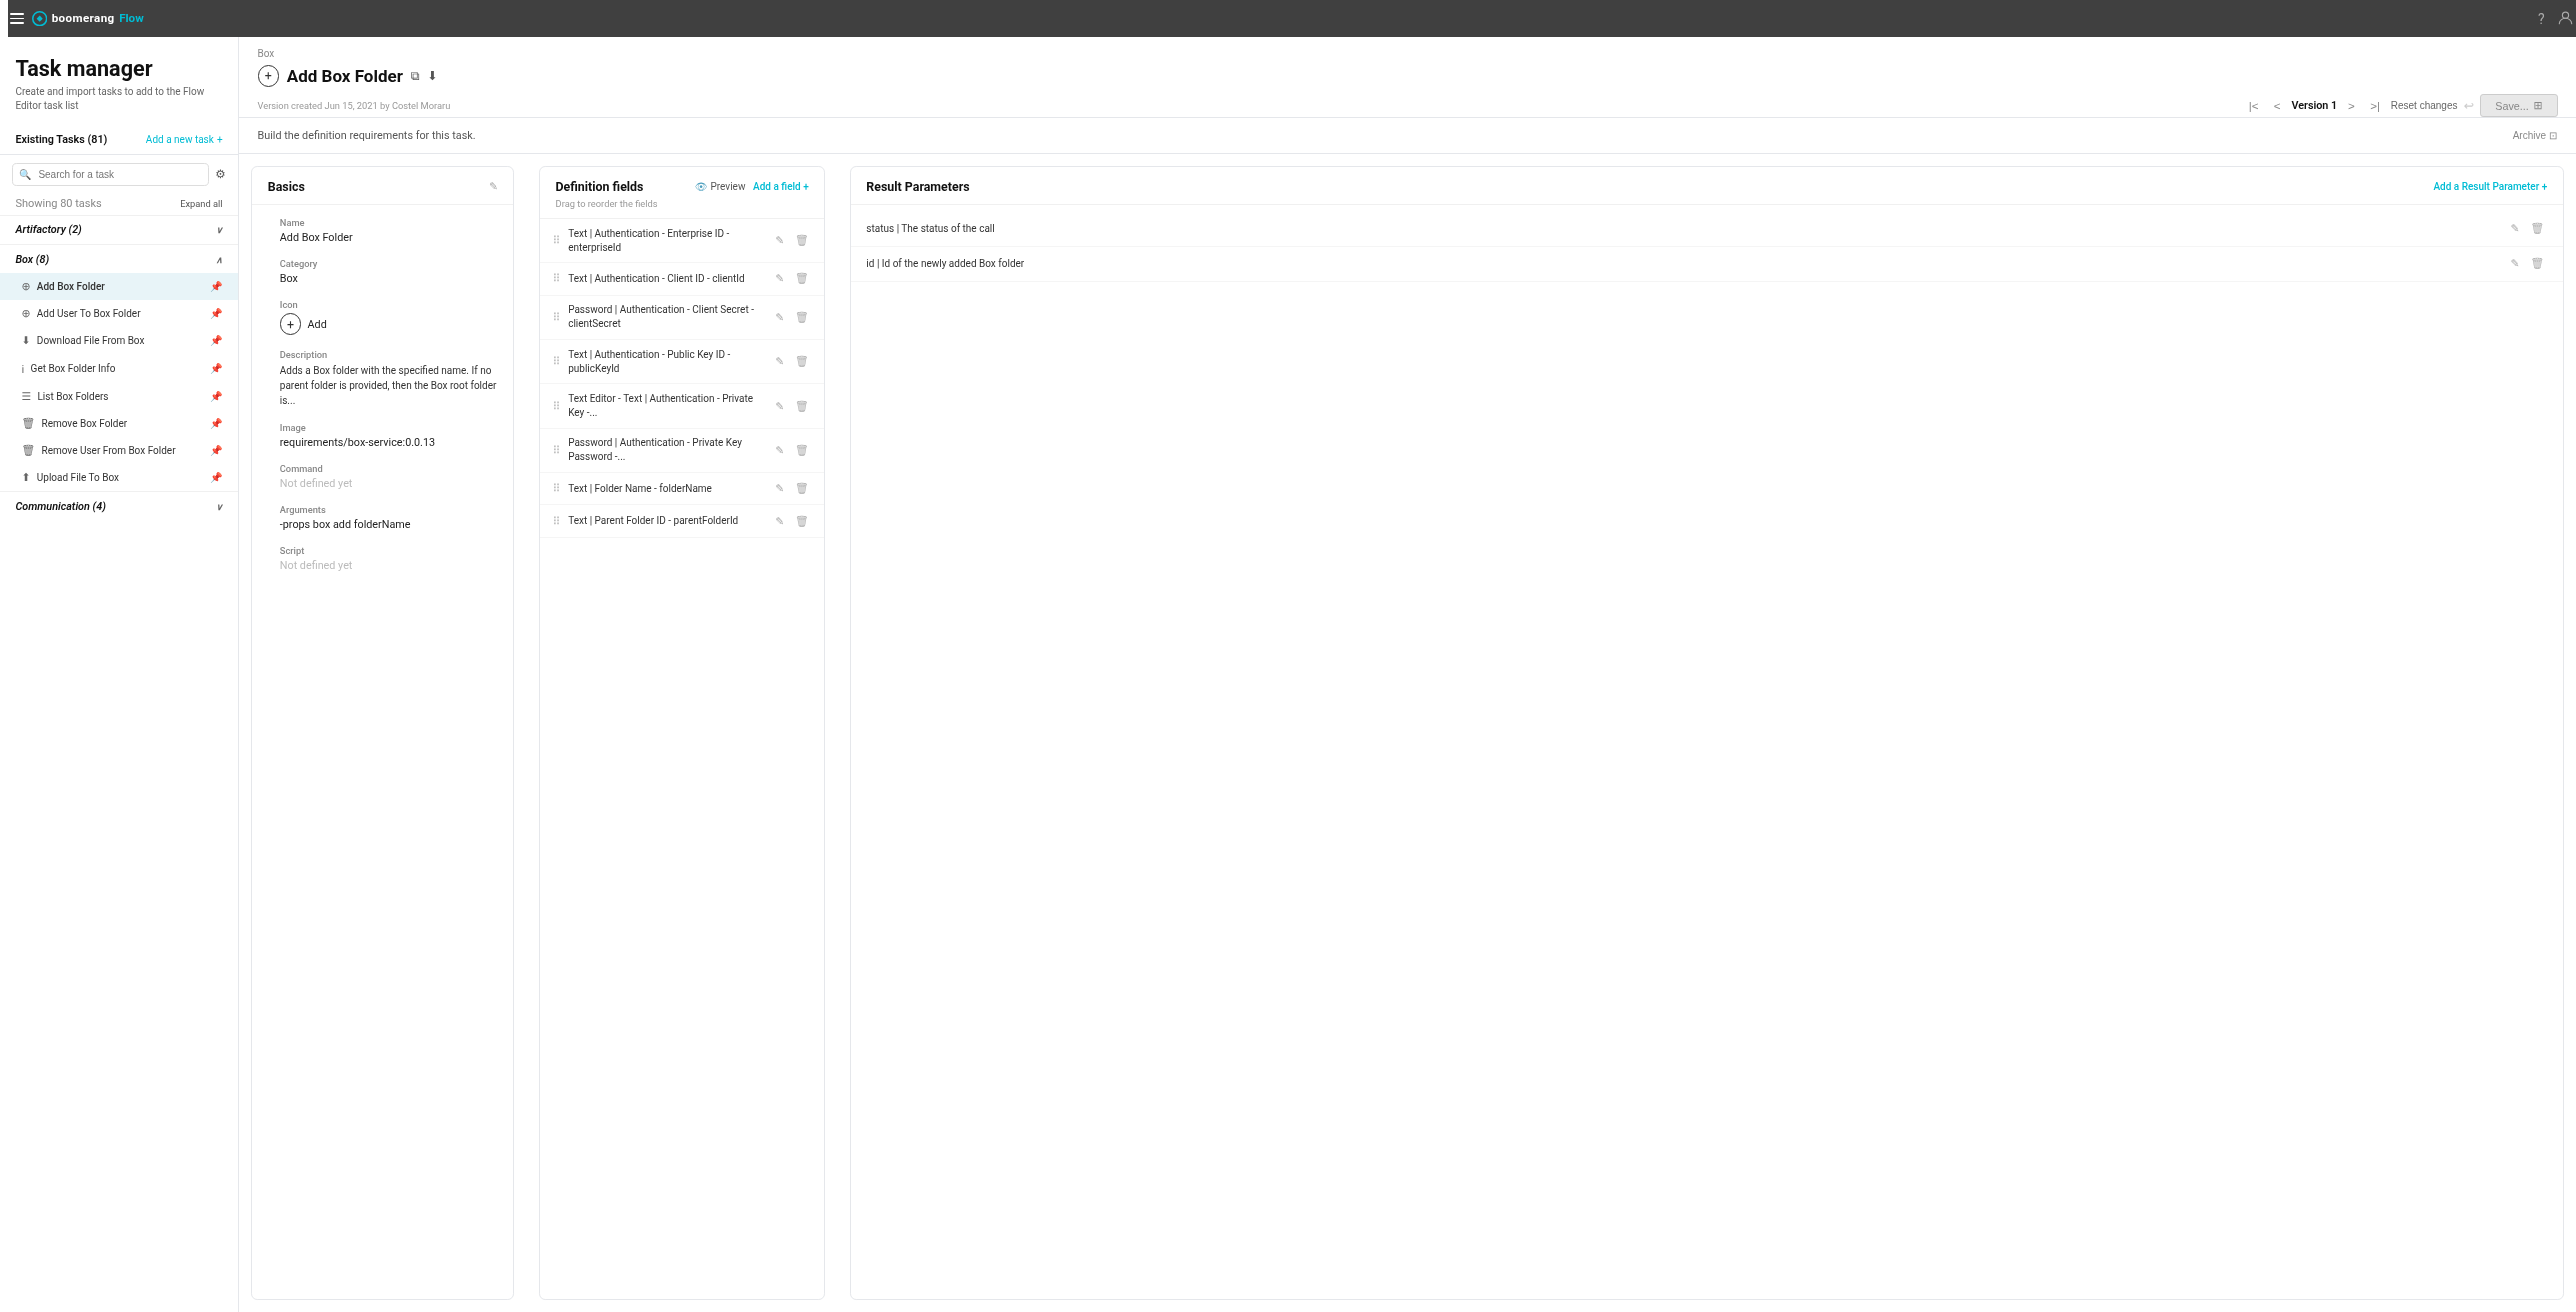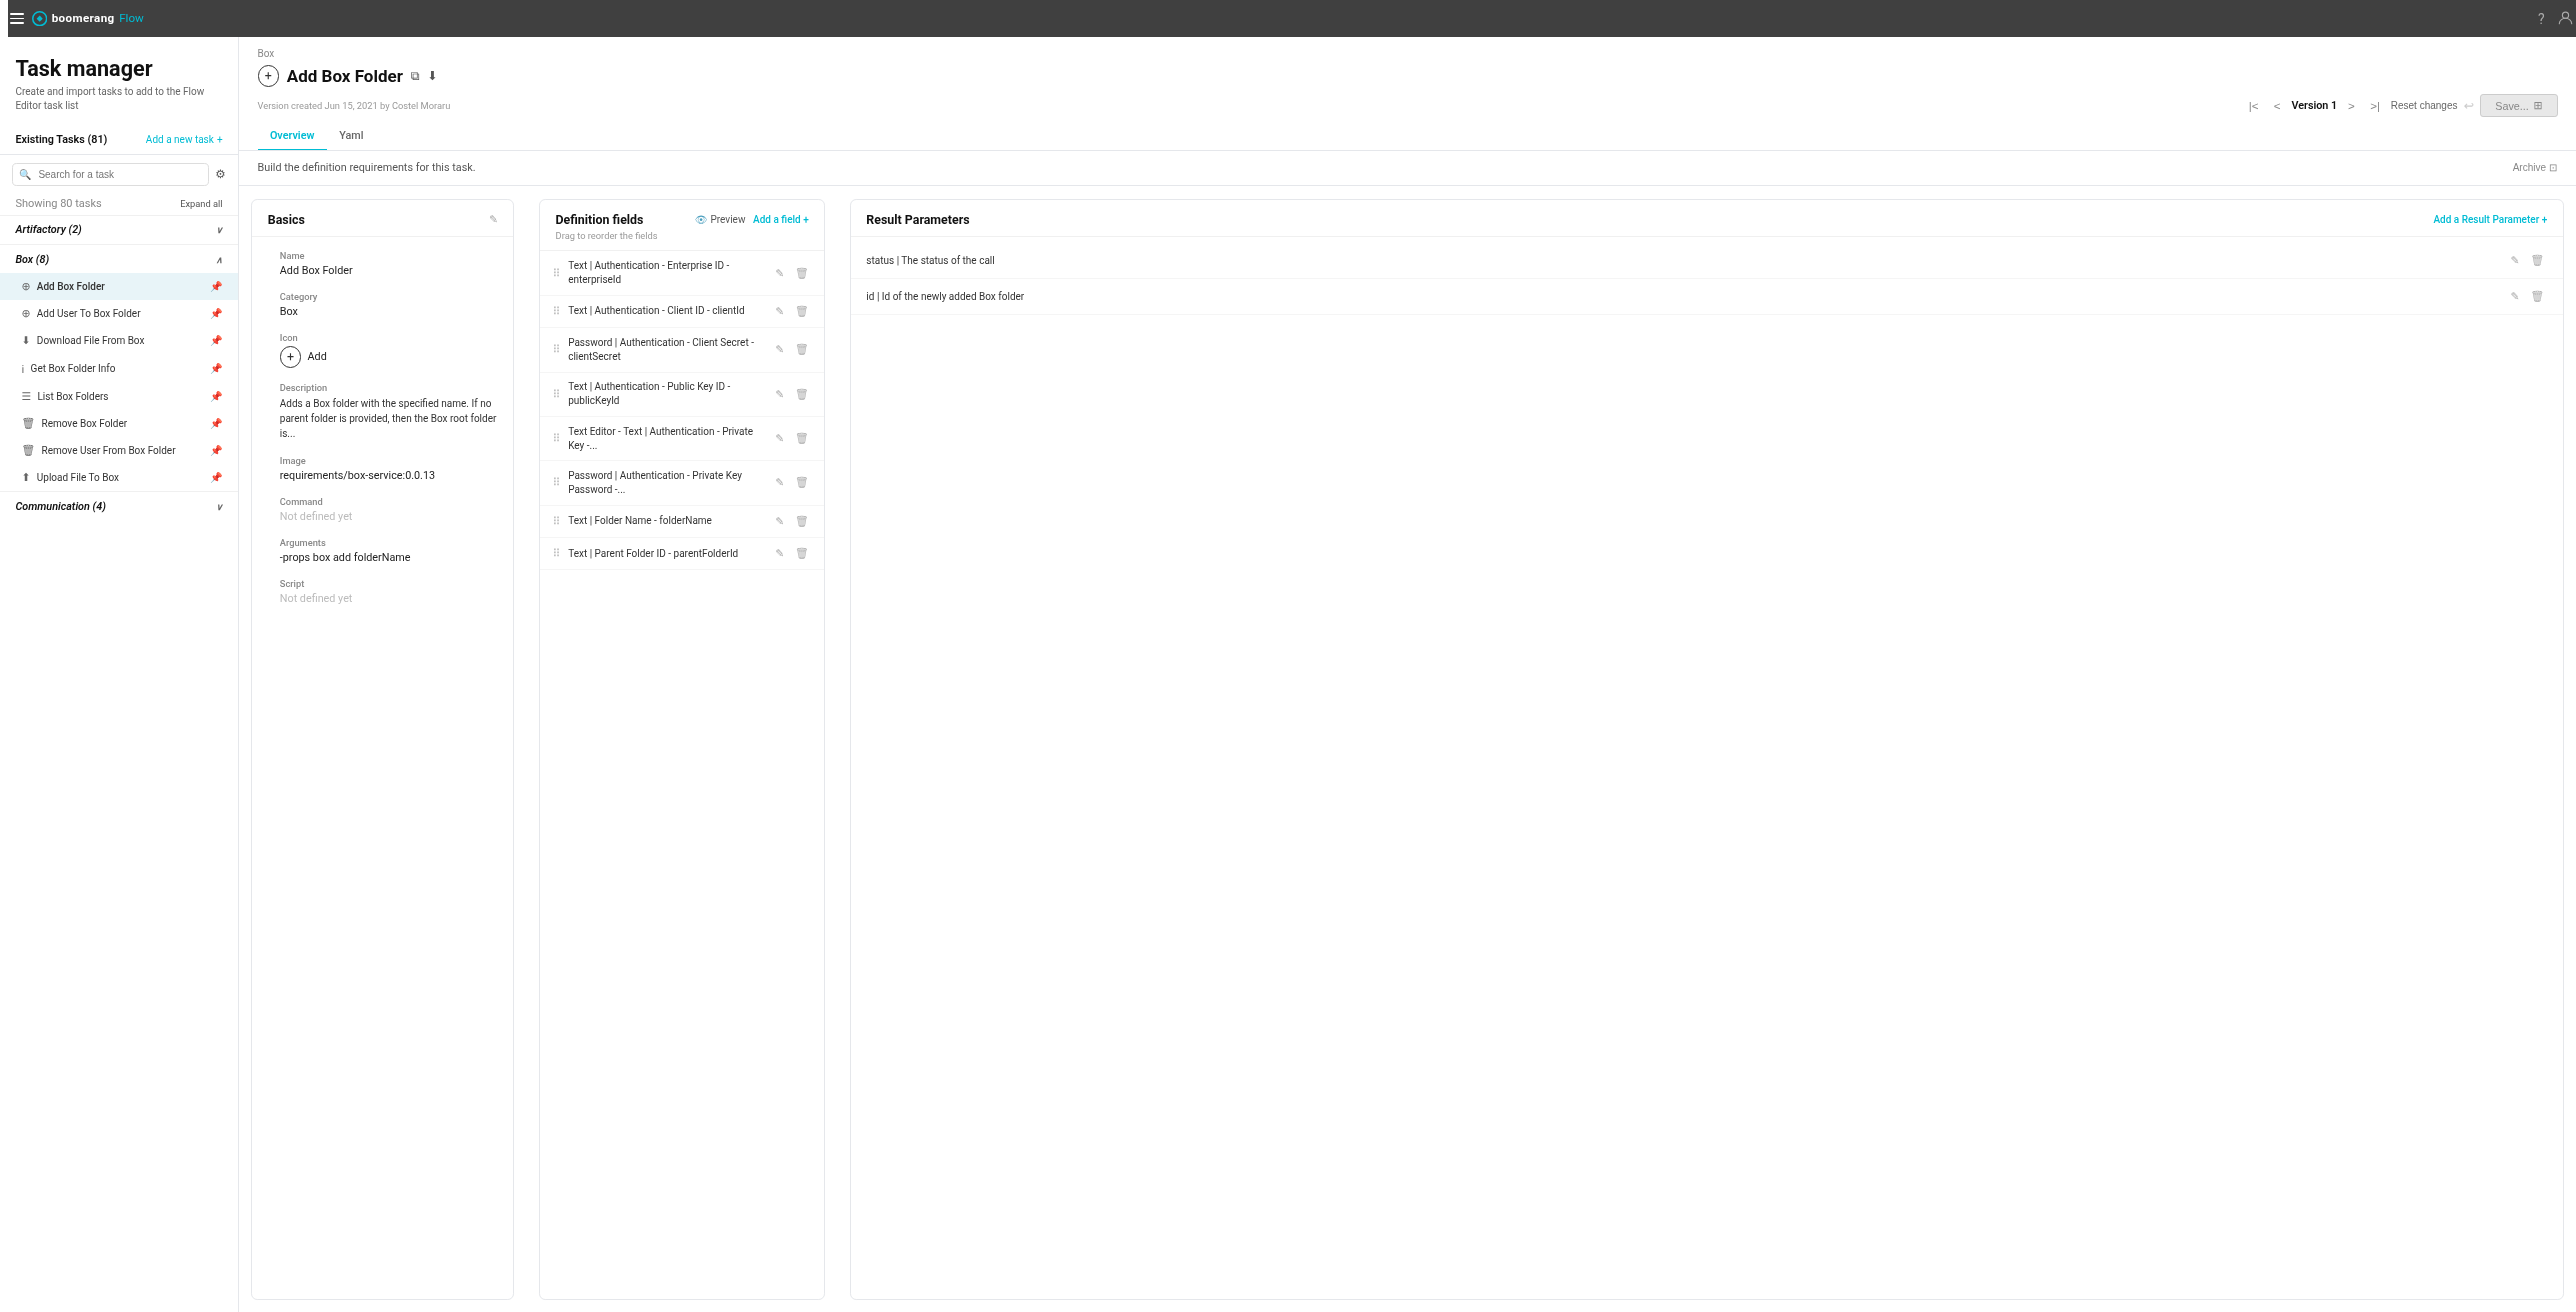--- a/index.html
+++ b/index.html
@@ -13,21 +13,21 @@
       align-items: center;
       padding: 0 2px;
       height: 37px;
       flex-shrink: 0;
       justify-content: space-between;
       margin-left: 8px;
     }
     .topnav-left { display: flex; align-items: center; gap: 7.7px; }
     .topnav-logo { display: flex; align-items: center; gap: 4.6px; font-size: 11.6px; font-weight: 600; color: #fff; }
     .topnav-logo .brand { color: #fff; font-weight: 700; letter-spacing: 0.4px; }
-    .topnav-logo .flow { color: #00bcd4; font-weight: 400; }
+    .topnav-logo .flow { color: #00bcd4; font-weight: 700; }
     .hamburger { display: flex; flex-direction: column; gap: 3.1px; cursor: pointer; }
     .hamburger span { width: 14px; height: 1.5px; background: #fff; border-radius: 1.5px; }
     .topnav-right { display: flex; align-items: center; gap: 12.4px; }
     .topnav-icon { color: #aaa; font-size: 14px; cursor: pointer; }
 
     
     .main-layout { display: flex; flex: 1; overflow: hidden; }
 
     
     .sidebar {
@@ -394,24 +394,20 @@
           <button class="ver-btn">&gt;</button>
           <button class="ver-btn">&gt;|</button>
           <button class="reset-btn">Reset changes</button>
           <button class="undo-btn">↩</button>
           <button class="save-btn">
             <span>Save...</span>
             <span>⊞</span>
           </button>
         </div>
       </div>
-      <div class="tab-row">
-        <div class="tab-item active">Overview</div>
-        <div class="tab-item">Yaml</div>
-      </div>
     </div>
 
     <div class="build-area">
       <div class="build-header">
         <span class="build-header-text">Build the definition requirements for this task.</span>
         <button class="archive-btn">
           <span>Archive</span>
           <span>⊡</span>
         </button>
       </div>

